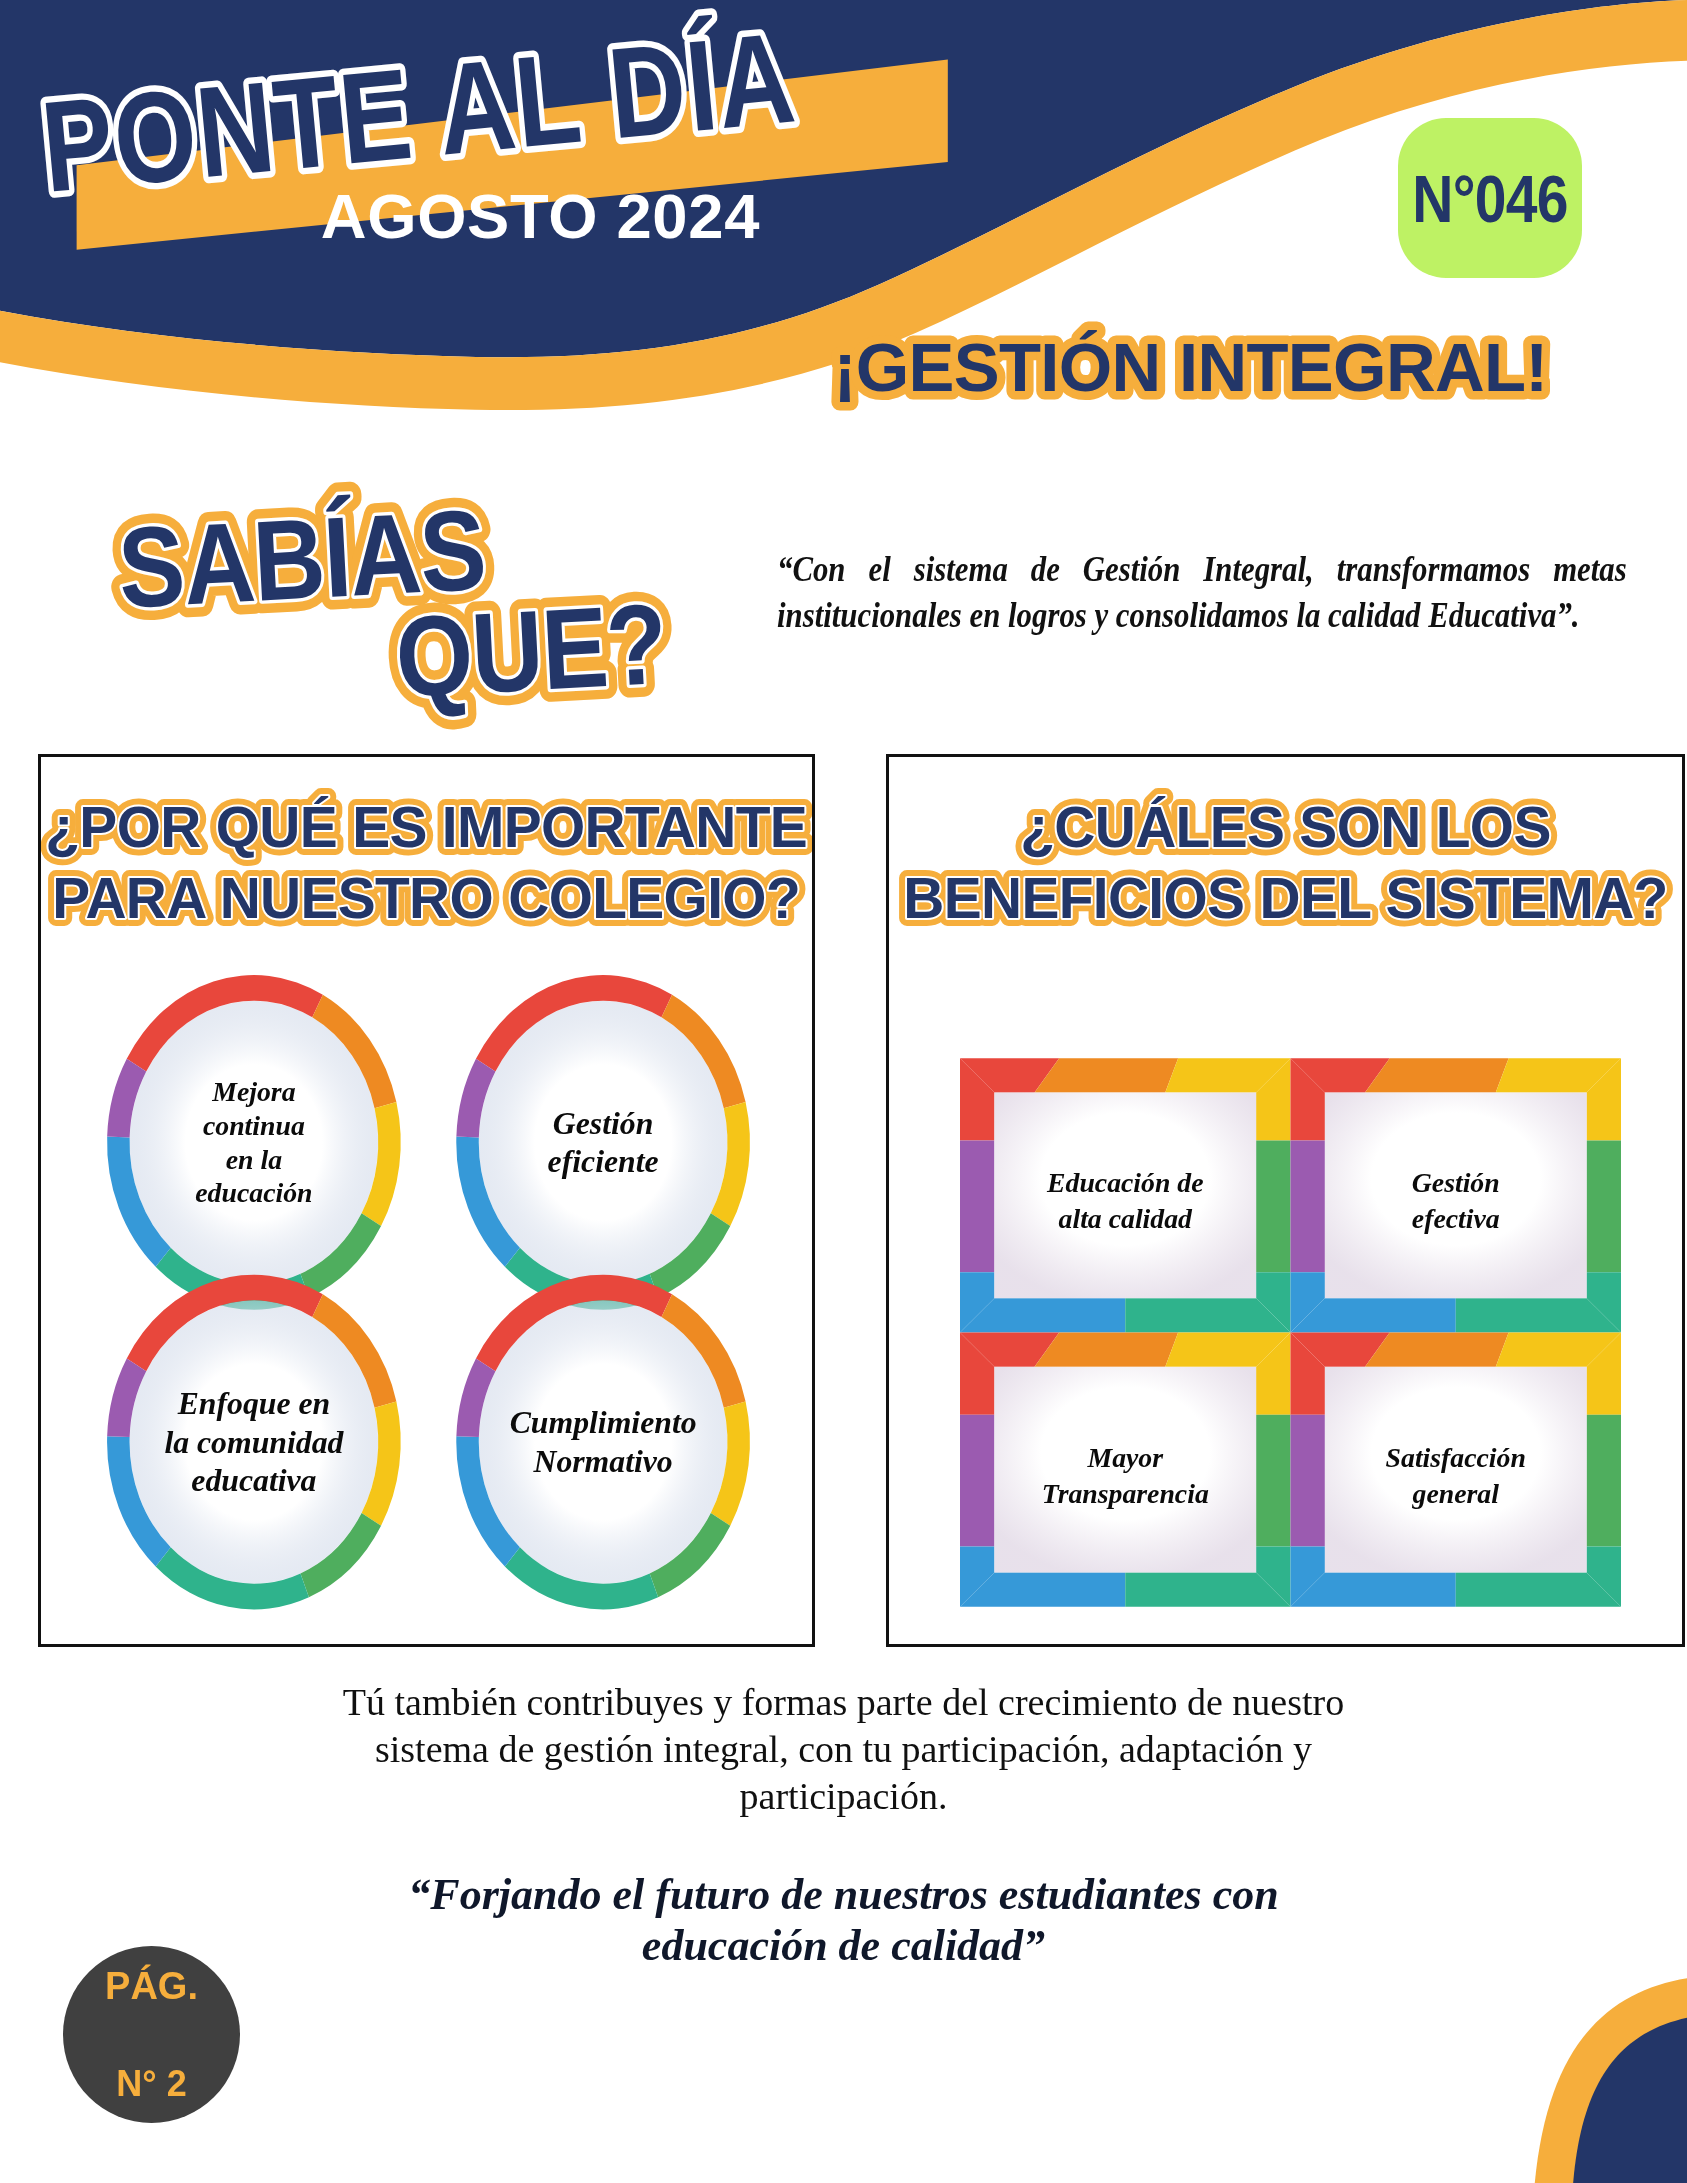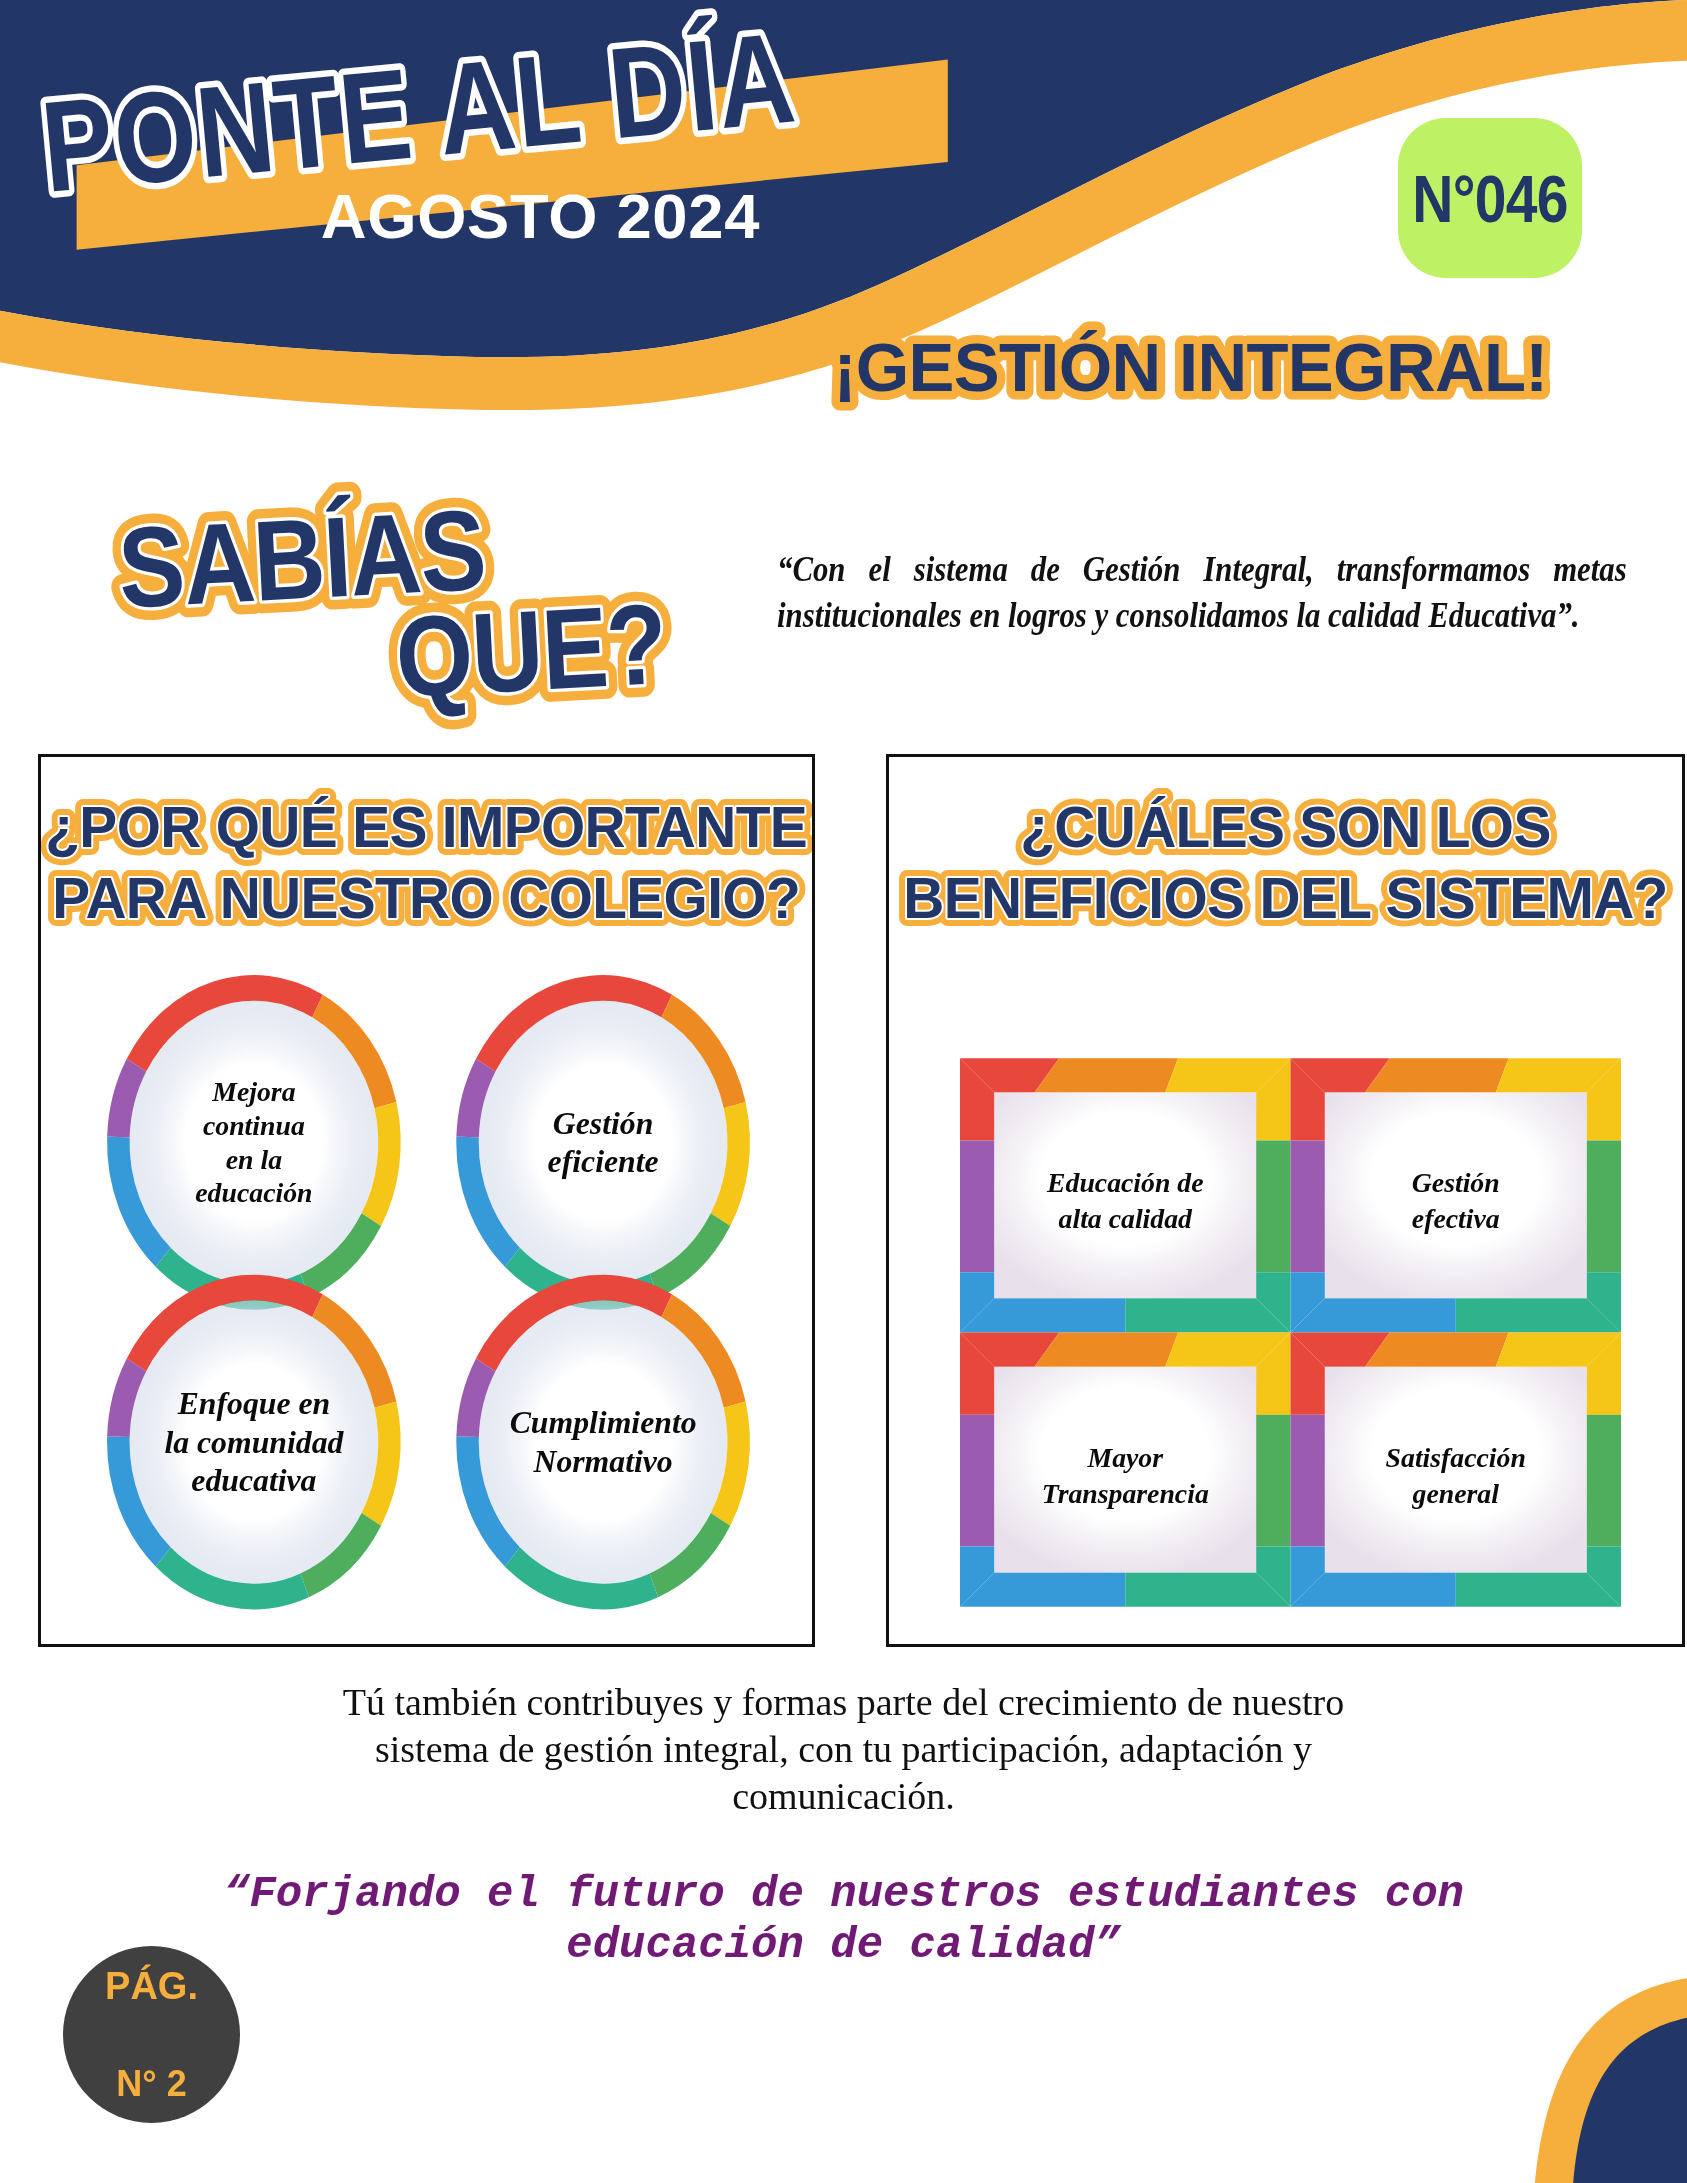--- a/index.html
+++ b/index.html
@@ -169,26 +169,26 @@
   }
   .closing-para span { display: block; }
 
   
   .tagline {
     position: absolute;
     left: 116px;
     top: 1869px;
     width: 1455px;
     text-align: center;
-    font-family: Liberation Mono, monospace;
+    font-family: Liberation Serif, serif;
     font-style: italic;
     font-weight: bold;
     font-size: 44px;
     line-height: 1.16;
-    color: #701a75;
+    color: #0f172a;
     z-index: 5;
   }
   .tagline span { display: block; }
 
   
   .page-badge {
     position: absolute;
     left: 63px;
     top: 1946px;
     width: 177px;
@@ -485,21 +485,21 @@
             <text x="250" y="202.78" class="node-label" font-size="42">Satisfacción</text>
             <text x="250" y="257.38" class="node-label" font-size="42">general</text>
           </g>
         </svg>
     </div>
   </div>
 
   <div class="closing-para">
     <span>Tú también contribuyes y formas parte del crecimiento de nuestro</span>
     <span>sistema de gestión integral, con tu participación, adaptación y</span>
-    <span>comunicación.</span>
+    <span>participación.</span>
   </div>
 
   <div class="tagline">
     <span>“Forjando el futuro de nuestros estudiantes con</span>
     <span>educación de calidad”</span>
   </div>
 
   <div class="page-badge">
     <div class="page-badge-l1">PÁG.</div>
     <div class="page-badge-l2">N° 2</div>

